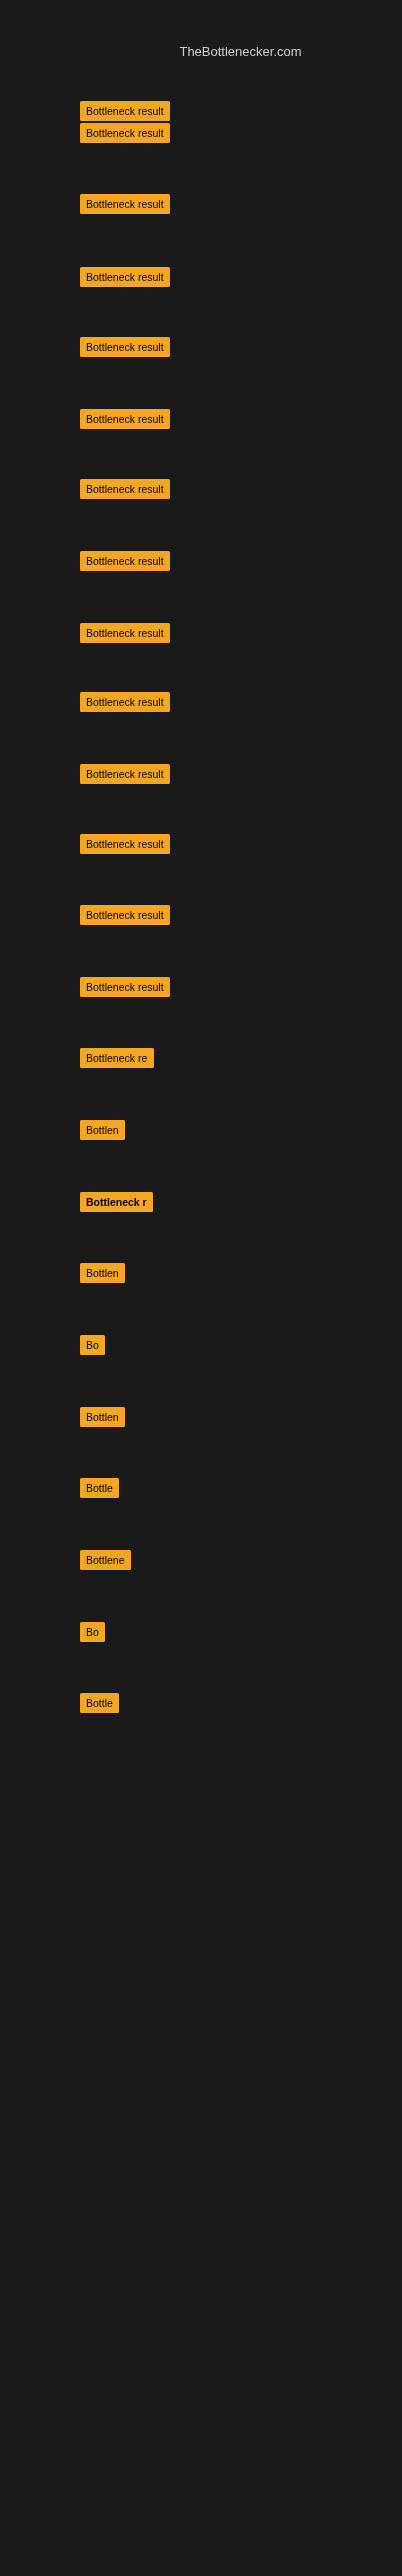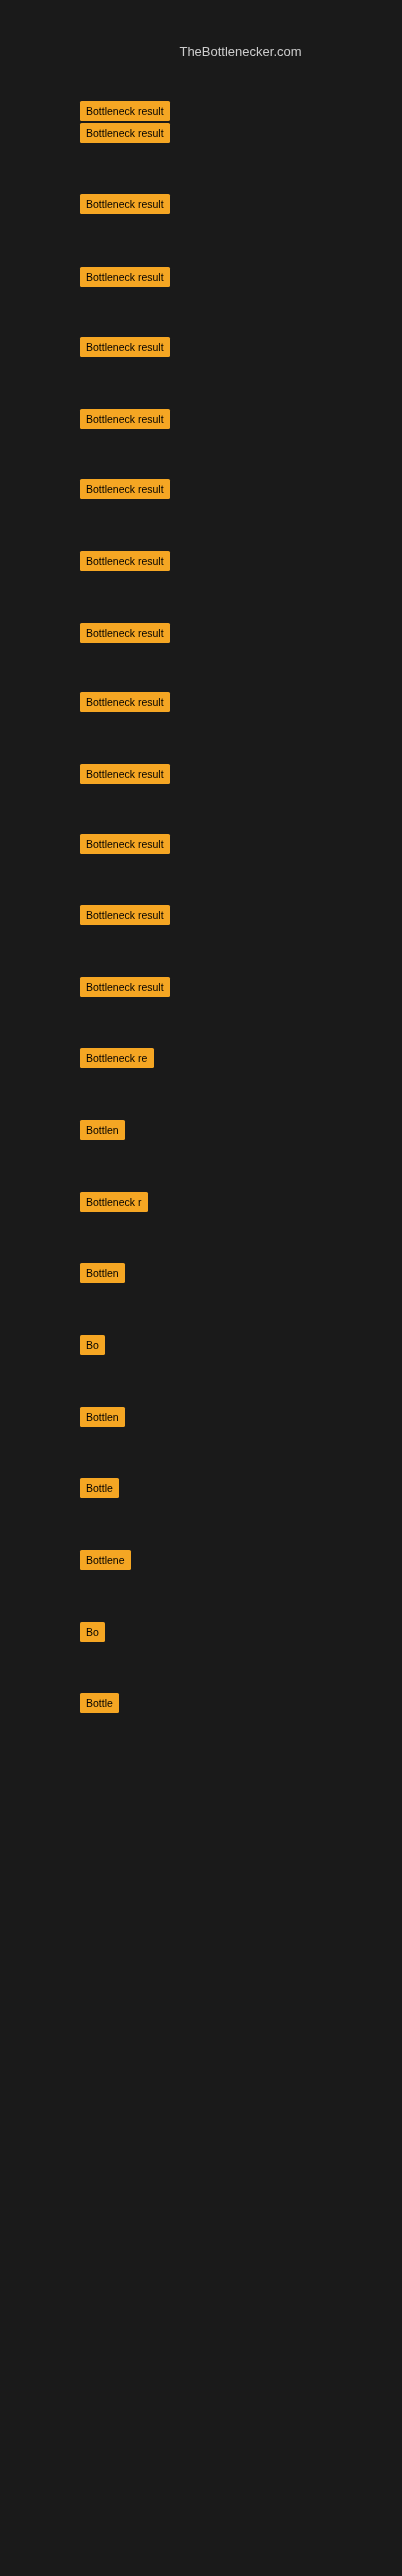--- a/index.html
+++ b/index.html
@@ -33,21 +33,21 @@
       <div style="position: absolute; top: 378px; left: 1.6px;"><div style="display: inline-block; background-color: rgb(245, 166, 35); color: rgb(0, 0, 0); font-size: 10.5px; padding: 4px 6.4px; border-radius: 1.6px; overflow: hidden; cursor: pointer;">Bottleneck result</div></div>
       <div style="position: absolute; top: 450px; left: 1.6px;"><div style="display: inline-block; background-color: rgb(245, 166, 35); color: rgb(0, 0, 0); font-size: 10.5px; padding: 4px 6.4px; border-radius: 1.6px; overflow: hidden; cursor: pointer;">Bottleneck result</div></div>
       <div style="position: absolute; top: 522px; left: 1.6px;"><div style="display: inline-block; background-color: rgb(245, 166, 35); color: rgb(0, 0, 0); font-size: 10.5px; padding: 4px 6.4px; border-radius: 1.6px; overflow: hidden; cursor: pointer;">Bottleneck result</div></div>
       <div style="position: absolute; top: 591px; left: 1.6px;"><div style="display: inline-block; background-color: rgb(245, 166, 35); color: rgb(0, 0, 0); font-size: 10.5px; padding: 4px 6.4px; border-radius: 1.6px; overflow: hidden; cursor: pointer;">Bottleneck result</div></div>
       <div style="position: absolute; top: 663px; left: 1.6px;"><div style="display: inline-block; background-color: rgb(245, 166, 35); color: rgb(0, 0, 0); font-size: 10.5px; padding: 4px 6.4px; border-radius: 1.6px; overflow: hidden; cursor: pointer;">Bottleneck result</div></div>
       <div style="position: absolute; top: 733px; left: 1.6px;"><div style="display: inline-block; background-color: rgb(245, 166, 35); color: rgb(0, 0, 0); font-size: 10.5px; padding: 4px 6.4px; border-radius: 1.6px; overflow: hidden; cursor: pointer;">Bottleneck result</div></div>
       <div style="position: absolute; top: 804px; left: 1.6px;"><div style="display: inline-block; background-color: rgb(245, 166, 35); color: rgb(0, 0, 0); font-size: 10.5px; padding: 4px 6.4px; border-radius: 1.6px; overflow: hidden; cursor: pointer;">Bottleneck result</div></div>
       <div style="position: absolute; top: 876px; left: 1.6px;"><div style="display: inline-block; background-color: rgb(245, 166, 35); color: rgb(0, 0, 0); font-size: 10.5px; padding: 4px 6.4px; border-radius: 1.6px; overflow: hidden; cursor: pointer;">Bottleneck result</div></div>
       <div style="position: absolute; top: 947px; left: 1.6px;"><div style="display: inline-block; background-color: rgb(245, 166, 35); color: rgb(0, 0, 0); font-size: 10.5px; padding: 4px 6.4px; border-radius: 1.6px; overflow: hidden; cursor: pointer;">Bottleneck re</div></div>
       <div style="position: absolute; top: 1019px; left: 1.6px;"><div style="display: inline-block; background-color: rgb(245, 166, 35); color: rgb(0, 0, 0); font-size: 10.5px; padding: 4px 6.4px; border-radius: 1.6px; overflow: hidden; cursor: pointer;">Bottlen</div></div>
-      <div style="position: absolute; top: 1091px; left: 1.6px;"><div style="display: inline-block; background-color: rgb(245, 166, 35); color: rgb(0, 0, 0); font-size: 10.5px; padding: 4px 6.4px; border-radius: 1.6px; overflow: hidden; cursor: pointer;">Bottleneck r</div></div>
+      <div style="position: absolute; top: 1091px; left: 1.6px;"><div style="display: inline-block; background-color: rgb(245, 166, 35); color: rgb(0, 0, 0); font-size: 10.5px; padding: 4px 6.4px; border-radius: 1.6px; overflow: hidden; cursor: pointer; font-weight: bold;">Bottleneck r</div></div>
       <div style="position: absolute; top: 1162px; left: 1.6px;"><div style="display: inline-block; background-color: rgb(245, 166, 35); color: rgb(0, 0, 0); font-size: 10.5px; padding: 4px 6.4px; border-radius: 1.6px; overflow: hidden; cursor: pointer;">Bottlen</div></div>
       <div style="position: absolute; top: 1234px; left: 1.6px;"><div style="display: inline-block; background-color: rgb(245, 166, 35); color: rgb(0, 0, 0); font-size: 10.5px; padding: 4px 6.4px; border-radius: 1.6px; overflow: hidden; cursor: pointer;">Bo</div></div>
       <div style="position: absolute; top: 1306px; left: 1.6px;"><div style="display: inline-block; background-color: rgb(245, 166, 35); color: rgb(0, 0, 0); font-size: 10.5px; padding: 4px 6.4px; border-radius: 1.6px; overflow: hidden; cursor: pointer;">Bottlen</div></div>
       <div style="position: absolute; top: 1377px; left: 1.6px;"><div style="display: inline-block; background-color: rgb(245, 166, 35); color: rgb(0, 0, 0); font-size: 10.5px; padding: 4px 6.4px; border-radius: 1.6px; overflow: hidden; cursor: pointer;">Bottle</div></div>
       <div style="position: absolute; top: 1449px; left: 1.6px;"><div style="display: inline-block; background-color: rgb(245, 166, 35); color: rgb(0, 0, 0); font-size: 10.5px; padding: 4px 6.4px; border-radius: 1.6px; overflow: hidden; cursor: pointer;">Bottlene</div></div>
       <div style="position: absolute; top: 1521px; left: 1.6px;"><div style="display: inline-block; background-color: rgb(245, 166, 35); color: rgb(0, 0, 0); font-size: 10.5px; padding: 4px 6.4px; border-radius: 1.6px; overflow: hidden; cursor: pointer;">Bo</div></div>
       <div style="position: absolute; top: 1592px; left: 1.6px;"><div style="display: inline-block; background-color: rgb(245, 166, 35); color: rgb(0, 0, 0); font-size: 10.5px; padding: 4px 6.4px; border-radius: 1.6px; overflow: hidden; cursor: pointer;">Bottle</div></div>
     </div>
 
 </div>

